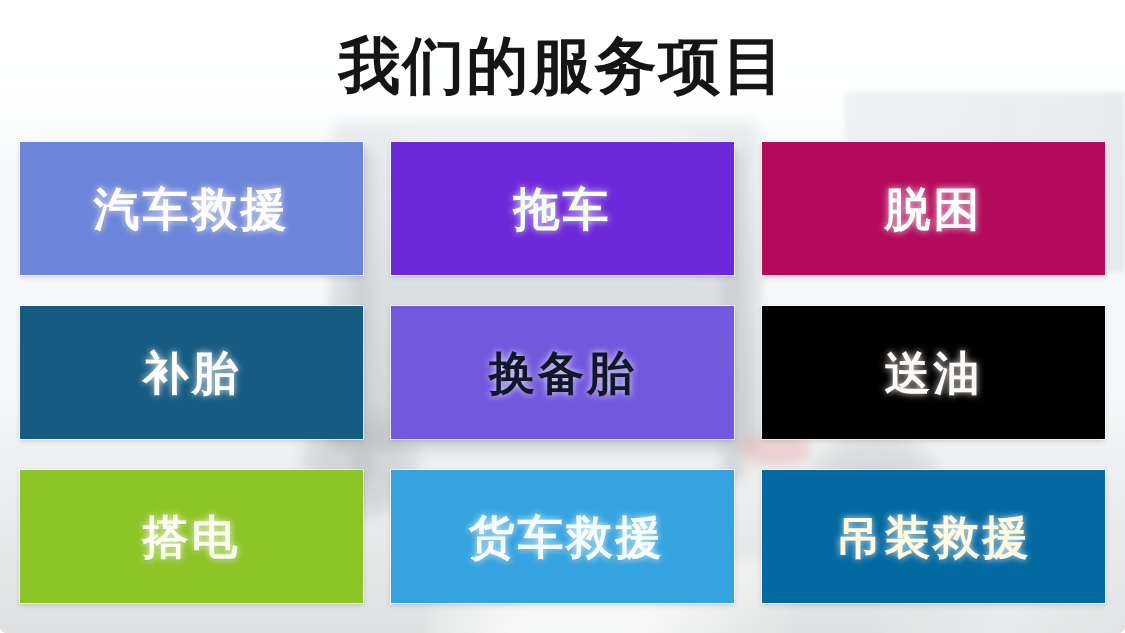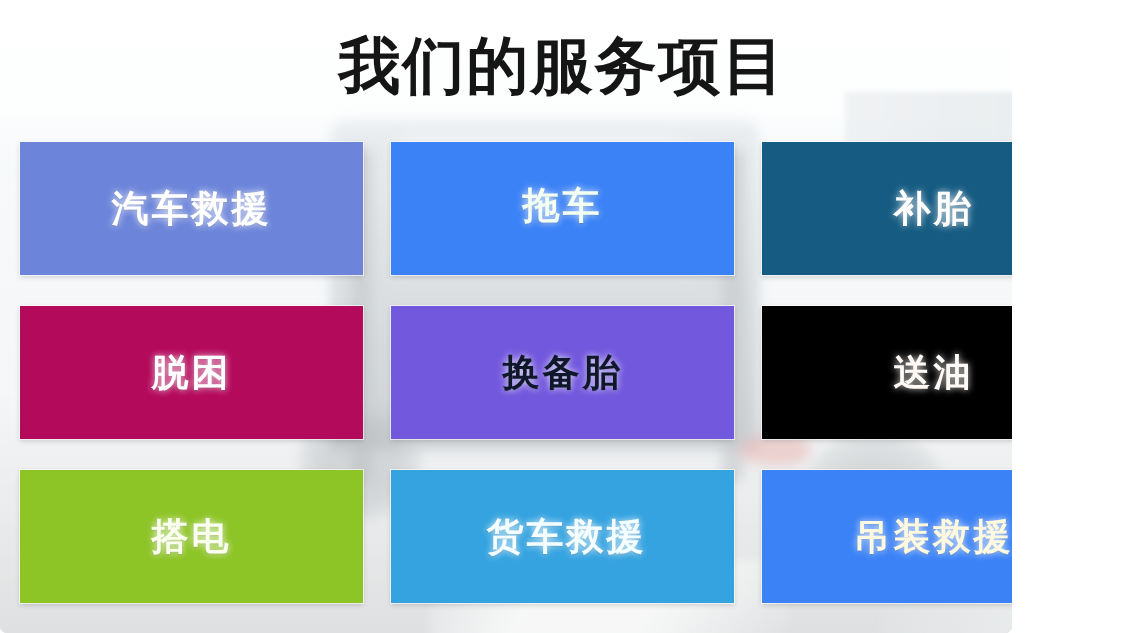--- a/index.html
+++ b/index.html
@@ -3,21 +3,21 @@
 <meta charset="utf-8">
 <title>我们的服务项目</title>
 <style>
   html, body {
     margin: 0;
     padding: 0;
     background: #ffffff;
   }
   #stage {
     position: relative;
-    width: 1012px;
+    width: 1125px;
     height: 633px;
     overflow: hidden;
     background: #f3f4f4;
     font-family: "DejaVu Sans", "Liberation Sans", sans-serif;
     border-radius: 7px;
   }
 
   
   .bg-layer {
     position: absolute;
@@ -134,21 +134,21 @@
     z-index: 6;
   }
   .tile {
     display: flex;
     align-items: center;
     justify-content: center;
     box-shadow: 0 0 0 1px rgba(255,255,255,0.65),
                 0 2px 5px rgba(60,60,60,0.22);
   }
   .tile-label {
-    font-size: 37px;
+    font-size: 46px;
     font-weight: 700;
     letter-spacing: 3px;
     line-height: 1;
     white-space: nowrap;
     text-shadow: 0 0 7px rgba(255,255,255,0.85),
                  0 1px 2px rgba(0,0,0,0.18);
   }
 </style>
 </head>
 <body>
@@ -170,39 +170,39 @@
   </div>
 
   <div class="title-bar">
     <h1 class="page-title">我们的服务项目</h1>
   </div>
 
   <div class="tile-grid">
       <div class="tile" style="background: rgb(108, 133, 218);">
         <span class="tile-label" style="color: rgb(255, 255, 255);">汽车救援</span>
       </div>
-      <div class="tile" style="background: #3b82f6; font-family: Liberation Mono, monospace;">
+      <div class="tile" style="background: #6d28d9;">
         <span class="tile-label" style="color: rgb(242, 255, 242);">拖车</span>
+      </div>
+      <div class="tile" style="background: rgb(180, 10, 92);">
+        <span class="tile-label" style="color: rgb(255, 255, 255);">脱困</span>
       </div>
       <div class="tile" style="background: rgb(21, 91, 130);">
         <span class="tile-label" style="color: rgb(255, 255, 255);">补胎</span>
       </div>
-      <div class="tile" style="background: rgb(180, 10, 92);">
-        <span class="tile-label" style="color: rgb(255, 255, 255);">脱困</span>
-      </div>
       <div class="tile" style="background: rgb(114, 88, 221);">
         <span class="tile-label" style="color: #0f172a;">换备胎</span>
       </div>
       <div class="tile" style="background: #000000;">
         <span class="tile-label" style="color: rgb(255, 250, 245);">送油</span>
       </div>
       <div class="tile" style="background: rgb(141, 196, 38); justify-content: center;">
         <span class="tile-label" style="color: rgb(251, 255, 239);">搭电</span>
       </div>
       <div class="tile" style="background: rgb(52, 163, 224);">
         <span class="tile-label" style="color: rgb(244, 253, 255); margin-left: 8px;">货车救援</span>
       </div>
-      <div class="tile" style="background: #3b82f6; text-align: right;">
+      <div class="tile" style="background: #0369a1; text-align: right;">
         <span class="tile-label" style="color: rgb(255, 249, 224);">吊装救援</span>
       </div>
     </div>
 
 </div>
 
 </body></html>

